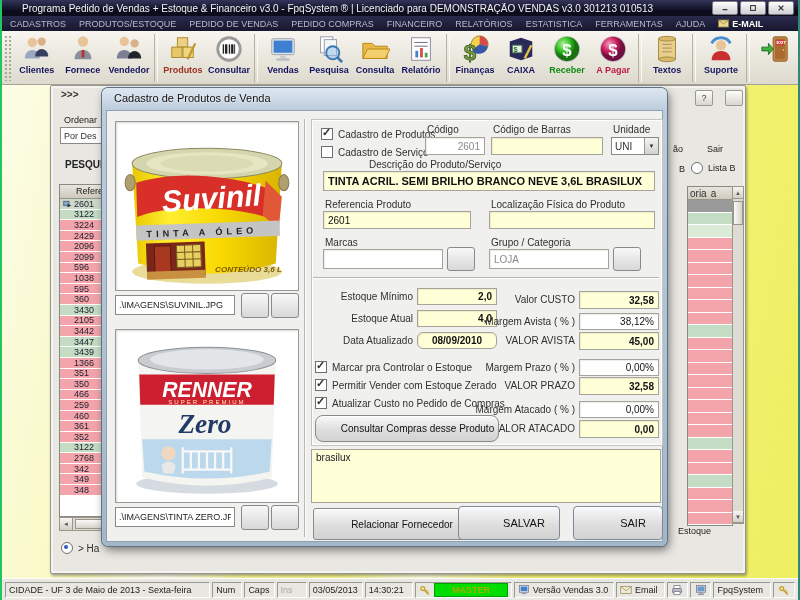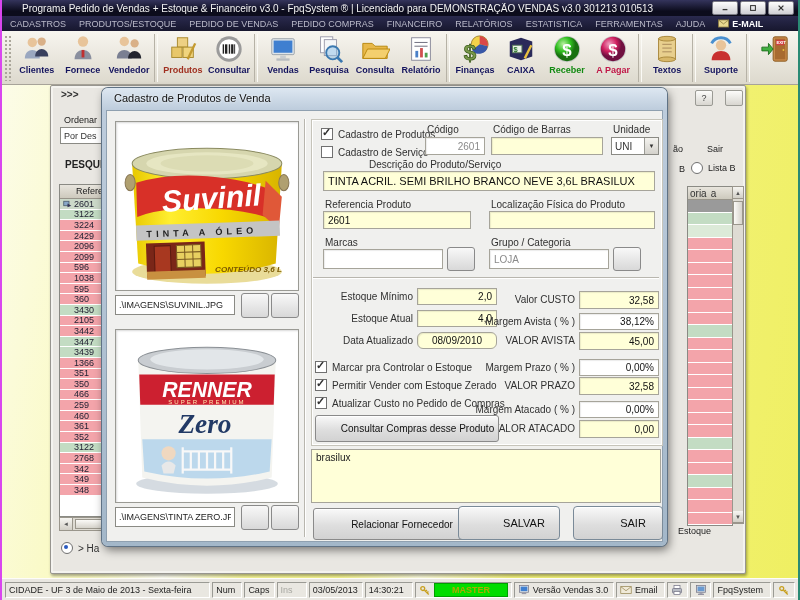--- a/index.html
+++ b/index.html
@@ -1,18 +1,18 @@
 <!DOCTYPE html>
 <html><head>
 <meta charset="utf-8">
 <style>
   html,body{margin:0;padding:0;background:#555;}
   #screen{position:relative;width:800px;height:600px;overflow:hidden;
     font-family:"Liberation Sans",sans-serif;background:#e8e6e0;
-    border-left:2px solid #d946ef;border-right:2px solid #2a8a74;box-sizing:border-box;}
+    border-left:2px solid #22c55e;border-right:2px solid #2a8a74;box-sizing:border-box;}
   .abs{position:absolute;}
   .ic svg{width:100%;height:100%;display:block;}
   .ic{display:inline-block;line-height:0;}
 
   
   #titlebar{left:0;top:0;width:100%;height:16px;background:linear-gradient(#34345c,#0c0c1c 70%);
     display:flex;align-items:center;gap:4px;padding:0 4px;box-sizing:border-box;}
   #titlebar .ttl{color:#f2f2f2;font-size:10px;white-space:nowrap;overflow:hidden;flex:1;}
   .wbtn{width:24px;height:12px;border:1px solid #7a7a84;border-radius:2px;
     background:linear-gradient(#fdfdfd,#cfcfd4);display:flex;align-items:center;justify-content:center;margin-left:2px;}
@@ -97,21 +97,21 @@
   .sqbtn .ic{width:15px;height:15px;}
   .vsep{border-left:1px solid #b8b6ae;border-right:1px solid #ffffff;width:0;}
   .hsep{border-top:1px solid #b8b6ae;border-bottom:1px solid #ffffff;height:0;}
   .gbox{border:1px solid #c6c4ba;box-shadow:1px 1px 0 #fff inset, -1px -1px 0 #fff inset;}
 
   .lb{font-size:10px;color:#303030;white-space:nowrap;}
   .lb.r{text-align:right;}
   .fld{border:1px solid #a6a49a;box-sizing:border-box;font-family:"Liberation Sans",sans-serif;
     font-size:10px;color:#111;padding:0 4px;background:#fff;box-shadow:inset 1px 1px 1px rgba(0,0,0,.08);}
   .fld.ylw{background:#ffffd8;}
-  .fld.bold{font-weight:normal;}
+  .fld.bold{font-weight:bold;}
   .fld.rt{text-align:right;}
   .fld.ctr{text-align:center;border-radius:6px;}
   .fld.gray{color:#8a8a8a;}
   .cbrow{display:flex;align-items:center;gap:5px;}
   .cbrow .lb{font-size:10px;}
   .btn{border:1px solid #8a8a8a;border-radius:3px;background:linear-gradient(#f9f9f9,#dedede 55%,#d2d2d2);
     box-shadow:inset 0 1px 0 #fff;display:flex;align-items:center;justify-content:center;gap:8px;
     font-size:10px;color:#111;}
   .btn.big{font-size:11px;border-radius:4px;border-color:#7a8a98;}
   .btn .ic{flex:none;}
@@ -761,21 +761,21 @@
       </div>
       <div class="abs cbrow" style="left:208px;top:268px;">
         <span class="cb on"></span>
         <span class="lb">Permitir Vender com Estoque Zerado</span>
       </div>
       <div class="abs cbrow" style="left:208px;top:286px;">
         <span class="cb on"></span>
         <span class="lb">Atualizar Custo no Pedido de Compras</span>
       </div>
 
-      <div class="abs btn" style="left:208px;top:304px;width:182px;height:25px;gap:6px;">
+      <div class="abs btn" style="left:208px;top:304px;width:182px;height:25px;gap:6px;border-radius:8px;">
         <span class="ic" style="width:15px;height:15px;"></span>
         <span>Consultar Compras desse Produto</span>
       </div>
 
       <textarea class="abs notes" style="left: 204px; top: 338px; width: 350px; height: 54px;">brasilux</textarea>
 
       <div class="abs btn" style="left:206px;top:397px;width:152px;height:30px;">
         <span class="ic" style="width:16px;height:16px;"></span>
         <span>Relacionar Fornecedor</span>
       </div>

